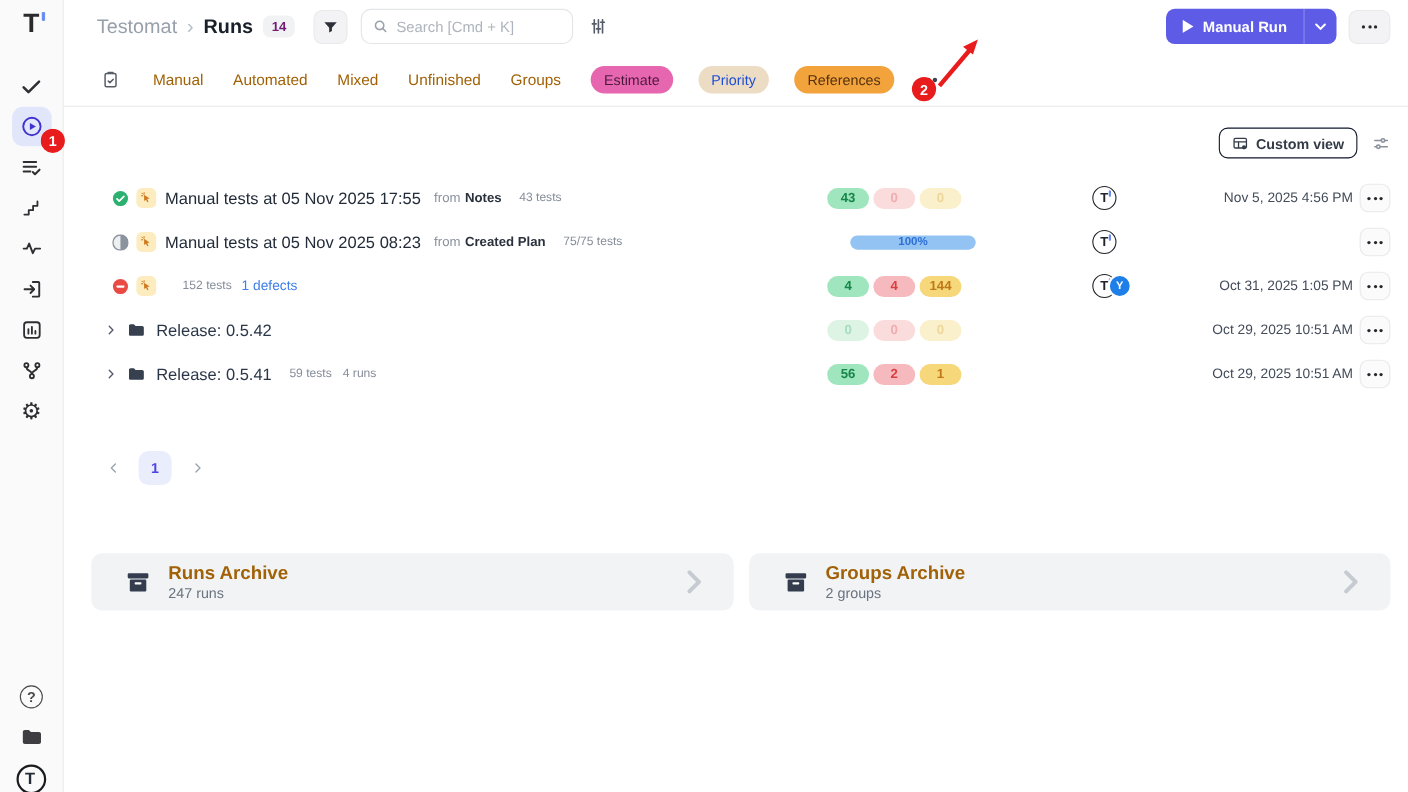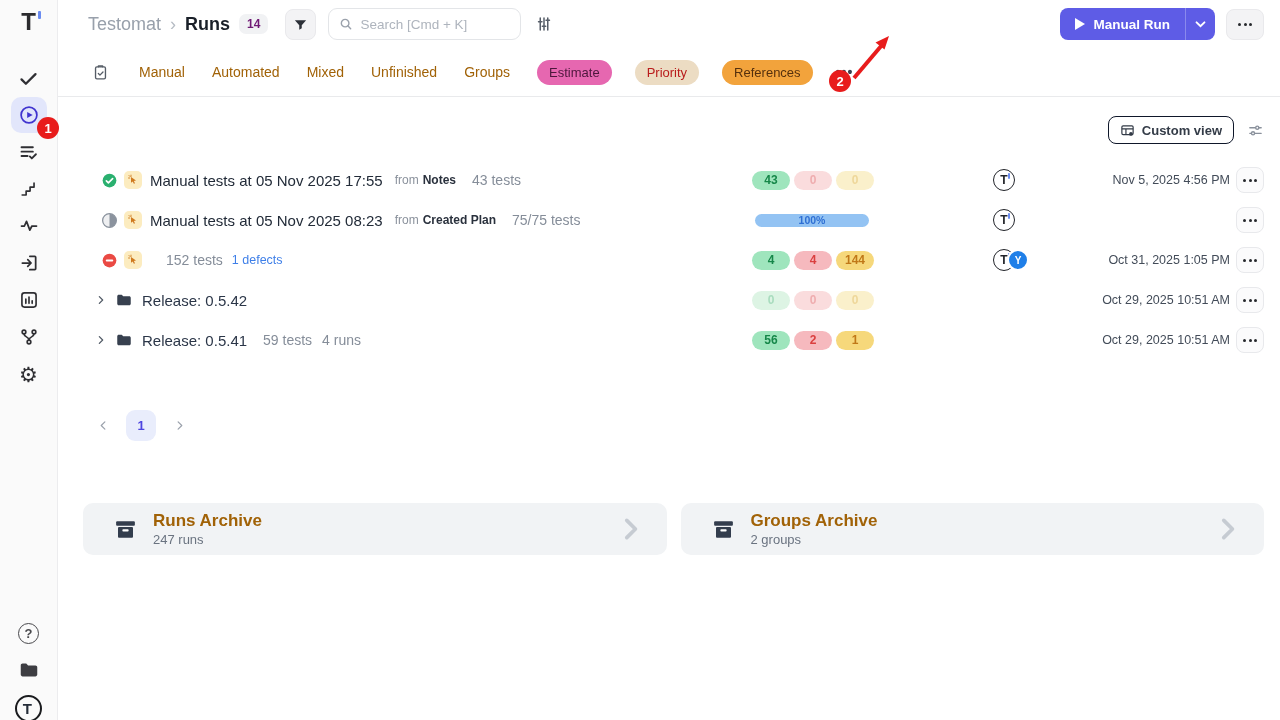--- a/index.html
+++ b/index.html
@@ -48,21 +48,21 @@
   .report-btn { margin-left:14px; height:32px; border-radius:8px; border:1px solid #e7e7f6; background:#fff;
     display:flex; align-items:center; gap:8px; padding:0 13px; cursor:pointer; }
   .report-btn span { color:#b5b5f0; font-size:13.5px; font-weight:700; }
   .more-top { margin-left:11px; width:38px; }
 
   .tabbar { height:49px; display:flex; align-items:center; border-bottom:1px solid #e9eaec; padding-left:34px; position:relative; }
   .tab-icon { margin-right:30px; cursor:pointer; }
   .tab { font-size:14px; color:#a16207; margin-right:27px; cursor:pointer; }
   .pill { font-size:13px; font-weight:500; border-radius:13px; padding:5px 12px; margin-right:23px; cursor:pointer; }
   .pill-estimate { background:#e667b0; color:#4d173c; }
-  .pill-priority { background:#ecdcc3; color:#b91c1c; }
+  .pill-priority { background:#ecdcc3; color:#1d4ed8; }
   .pill-references { background:#f2a33c; color:#55300d; }
   .tab-dots { color:#3c4250; font-size:14px; letter-spacing:1px; font-weight:700; cursor:pointer; }
 
   
   .anno-badge { position:absolute; width:22px; height:22px; background:#e81c1c; border-radius:50%;
     color:#fff; font-size:13px; font-weight:700; display:flex; align-items:center; justify-content:center; z-index:60; }
   .anno-1 { left:37px; top:117px; }
   .anno-2 { left:829px; top:70px; }
   .anno-arrow { position:absolute; left:820px; top:26px; z-index:55; }
 
@@ -77,32 +77,32 @@
   .run-row.folder { padding-left:38px; }
   .st-ic { width:15px; height:15px; margin-right:7px; flex:none; }
   .man-ic { width:18px; height:18px; border-radius:5px; background:#fcecc0; display:flex; align-items:center;
     justify-content:center; margin-right:8px; flex:none; }
   .fold-chev { margin-right:9px; cursor:pointer; }
   .fold-ic { margin-right:9px; }
   .run-title { font-size:15px; color:#222b38; cursor:pointer; }
   .folder .run-title { color:#2b3648; }
   .meta-from { font-size:12px; color:#8a919c; margin-left:12px; }
   .meta-src { font-size:12px; font-weight:700; color:#2a313d; margin-left:4px; }
-  .meta-tests { font-size:14px; color:#858d99; margin-left:16px; }
+  .meta-tests { font-size:11px; color:#858d99; margin-left:16px; }
   .meta-defects { font-size:12.5px; color:#3e7fe8; margin-left:9px; cursor:pointer; }
   .badges { position:absolute; left:694px; display:flex; gap:4px; }
   .badge { width:38px; height:19px; border-radius:10px; font-size:12px; font-weight:700;
     display:flex; align-items:center; justify-content:center; }
   .b-g  { background:#9fe5bd; color:#168749; }
   .b-r  { background:#f6b9be; color:#da3f3f; }
   .b-y  { background:#f6d87b; color:#c07818; }
   .b-gm { background:#ddf4e4; color:#a8dcbe; }
   .b-rm { background:#fadcdd; color:#efadaf; }
   .b-ym { background:#faf0cb; color:#eed79a; }
-  .progress { position:absolute; left:697px; width:114px; height:13px; border-radius:7px; background:#93c3f3;
+  .progress { position:absolute; left:715px; width:114px; height:13px; border-radius:7px; background:#93c3f3;
     display:flex; align-items:center; justify-content:center; font-size:10.5px; font-weight:700; color:#2e6fd4; }
   .avatars { position:absolute; left:935px; display:flex; }
   .avatar { width:22px; height:22px; border-radius:50%; border:1.7px solid #22242a; background:#fff;
     display:flex; align-items:center; justify-content:center; font-size:12px; font-weight:700; color:#22242a; position:relative; }
   .avatar .tickmark { right:4px; top:3px; width:2px; height:6px; }
   .avatar-y { width:22px; height:22px; border-radius:50%; background:#1f7fe8; border:2px solid #fff; margin-left:-8px;
     display:flex; align-items:center; justify-content:center; font-size:10px; font-weight:700; color:#fff; z-index:2; }
   .run-date { position:absolute; right:50px; font-size:12.5px; color:#434c59; }
   .row-more { position:absolute; right:16px; width:28px; height:26px; border-radius:8px; border:1px solid #e8e9ec;
     background:#fbfbfc; display:flex; align-items:center; justify-content:center; cursor:pointer; }

